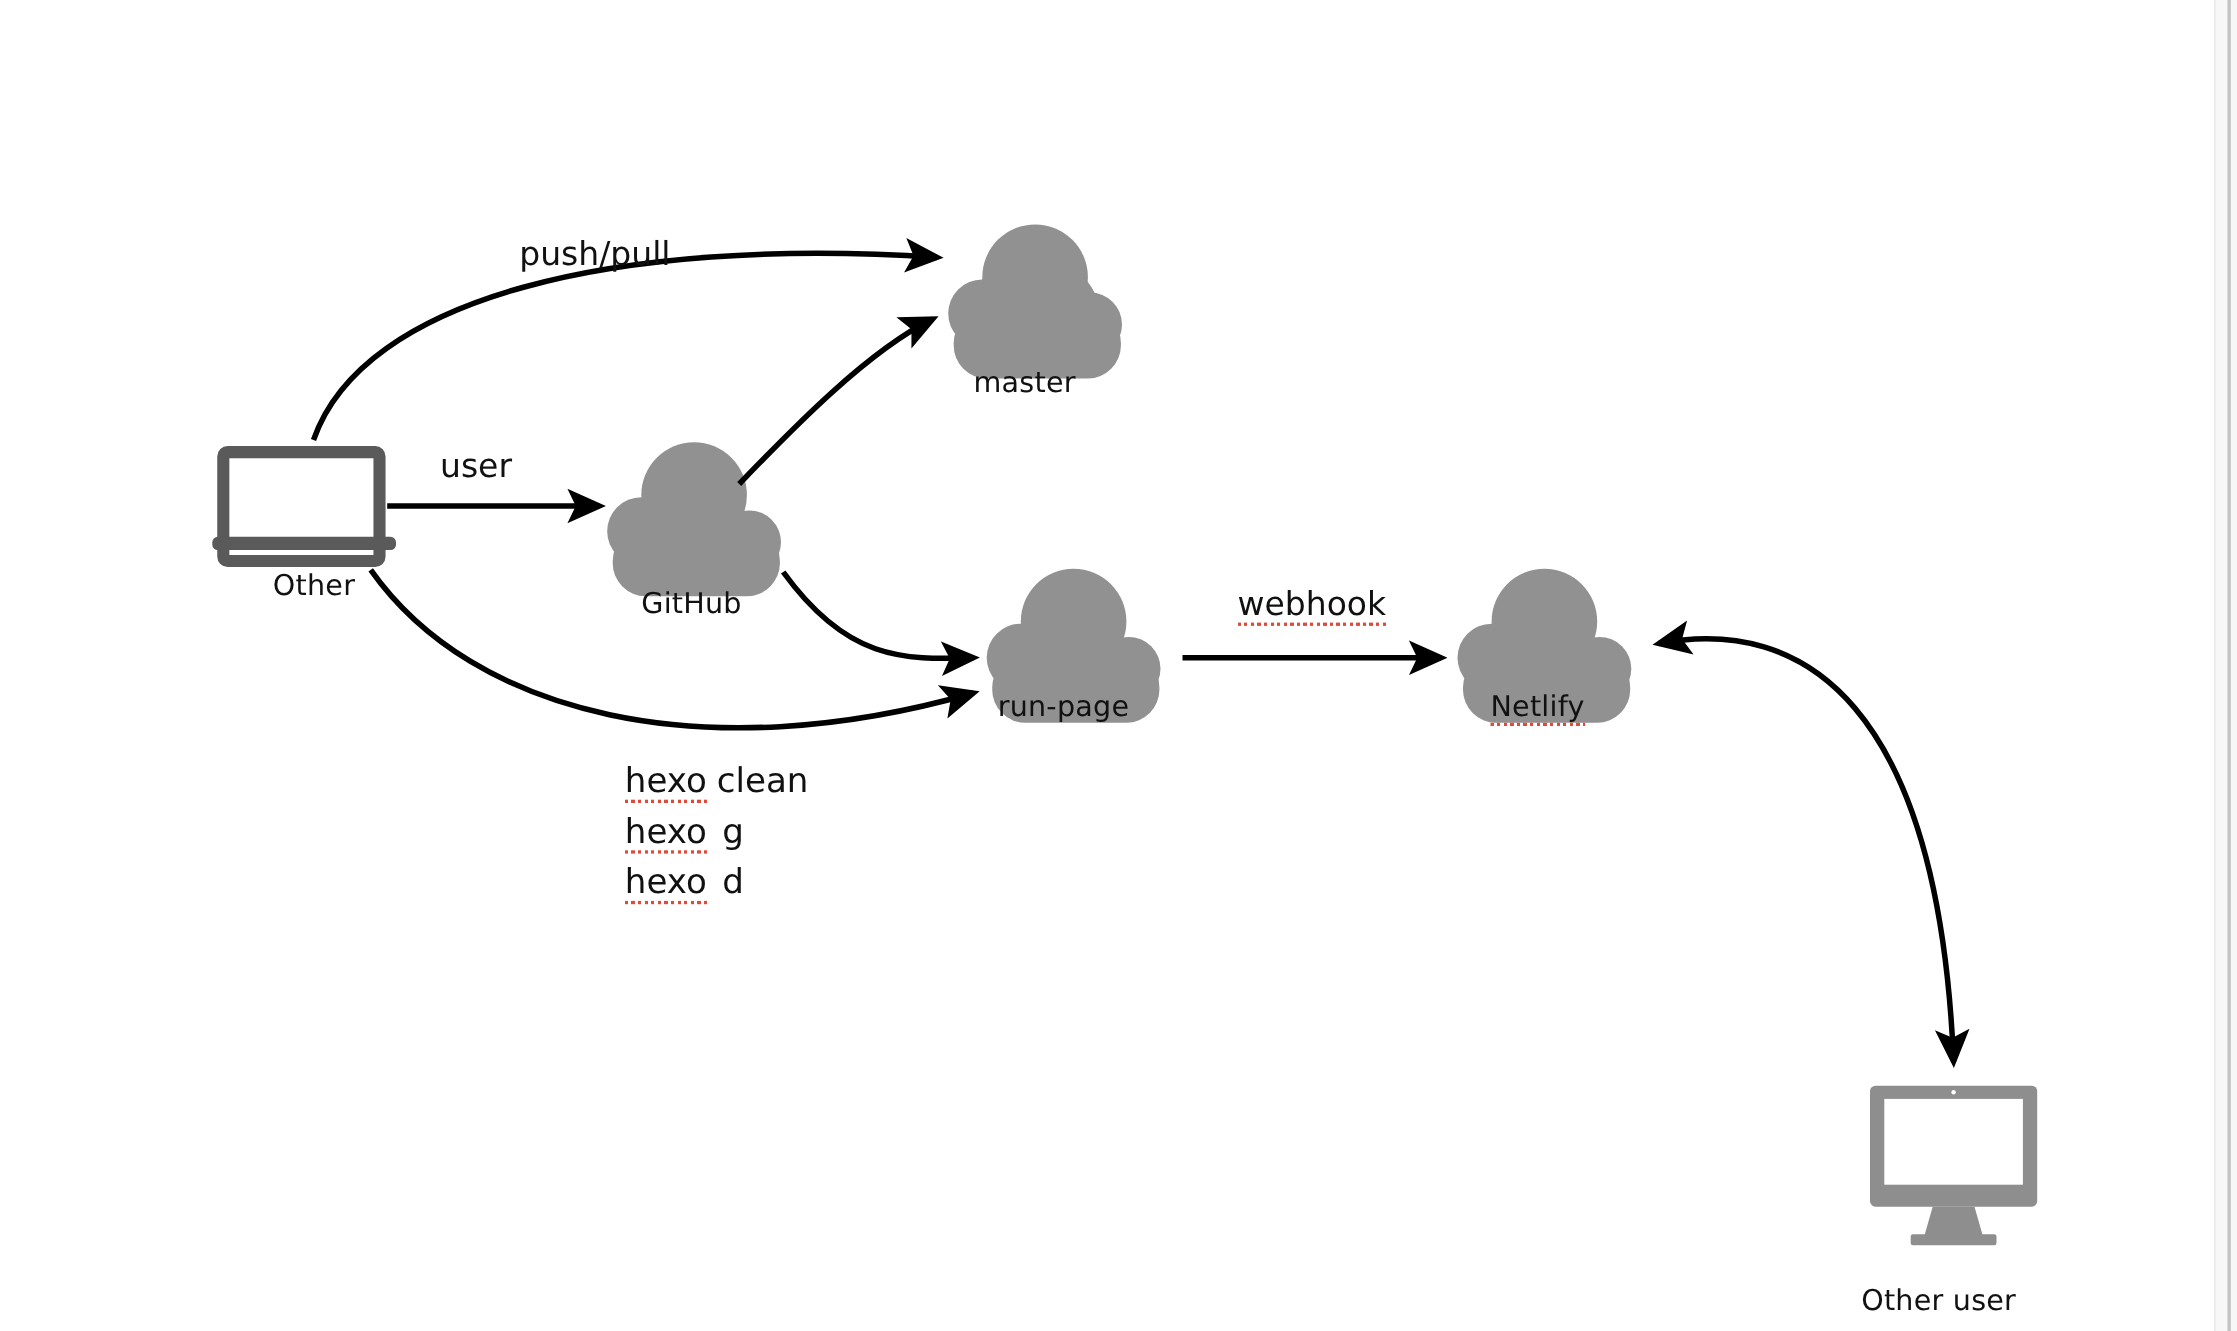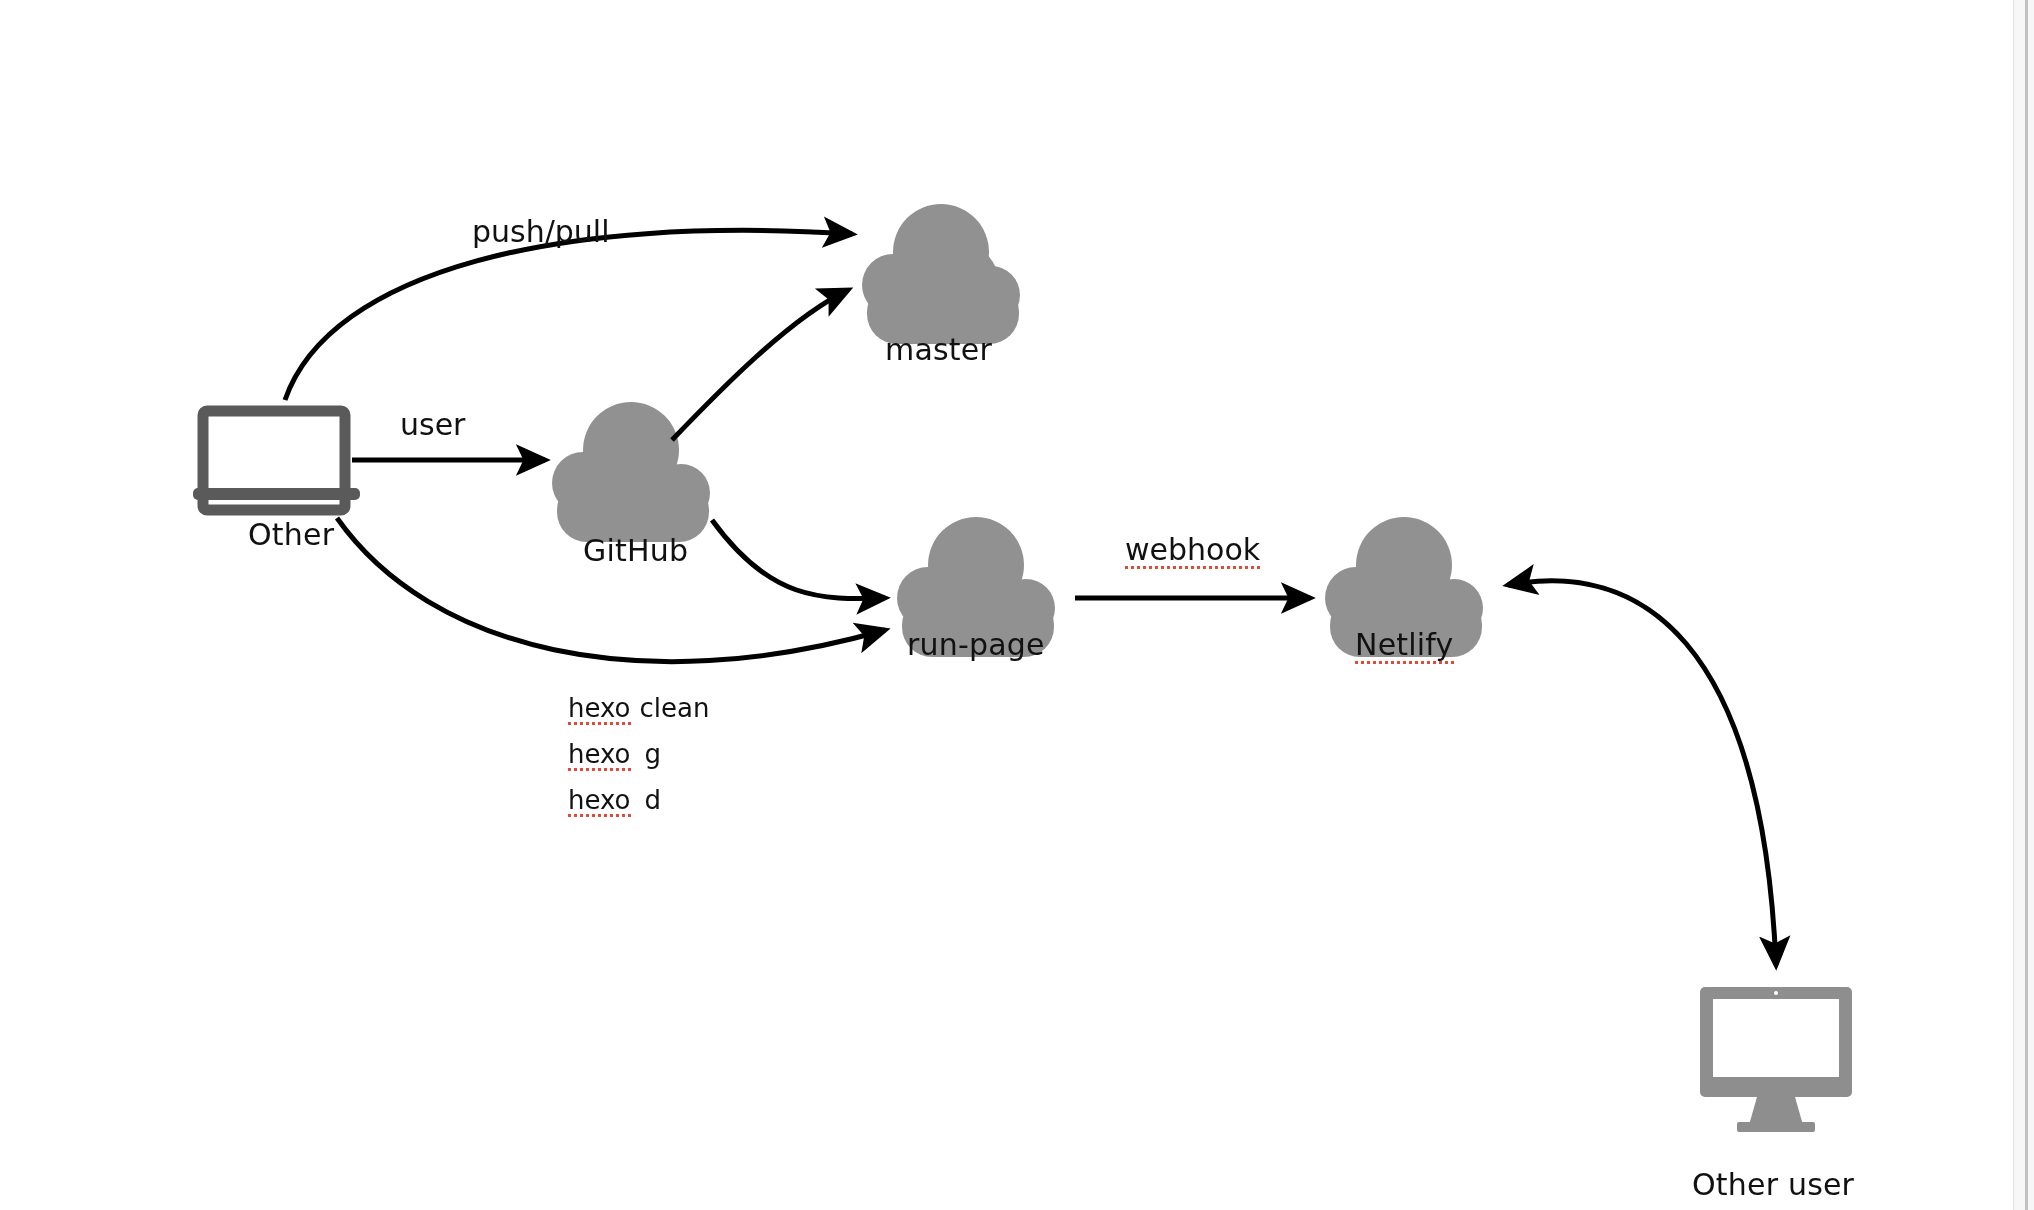--- a/index.html
+++ b/index.html
@@ -46,36 +46,36 @@
     position: absolute;
     left: 0;
     top: 0;
     width: 2034px;
     height: 1210px;
     overflow: visible;
   }
 
   .node-label {
     position: absolute;
+    font-size: 26px;
+    color: #111111;
+    white-space: nowrap;
+    letter-spacing: 0.2px;
+    line-height: 1;
+  }
+  .edge-label {
+    position: absolute;
     font-size: 30px;
     color: #111111;
     white-space: nowrap;
-    letter-spacing: 0.2px;
-    line-height: 1;
-  }
-  .edge-label {
-    position: absolute;
-    font-size: 30px;
-    color: #111111;
-    white-space: nowrap;
     line-height: 1;
   }
   .cmd-label {
     position: absolute;
-    font-size: 26px;
+    font-size: 31px;
     color: #111111;
     white-space: nowrap;
     line-height: 1;
   }
   .url-label {
     position: absolute;
     font-size: 31px;
     color: #111111;
     white-space: nowrap;
     line-height: 1;

